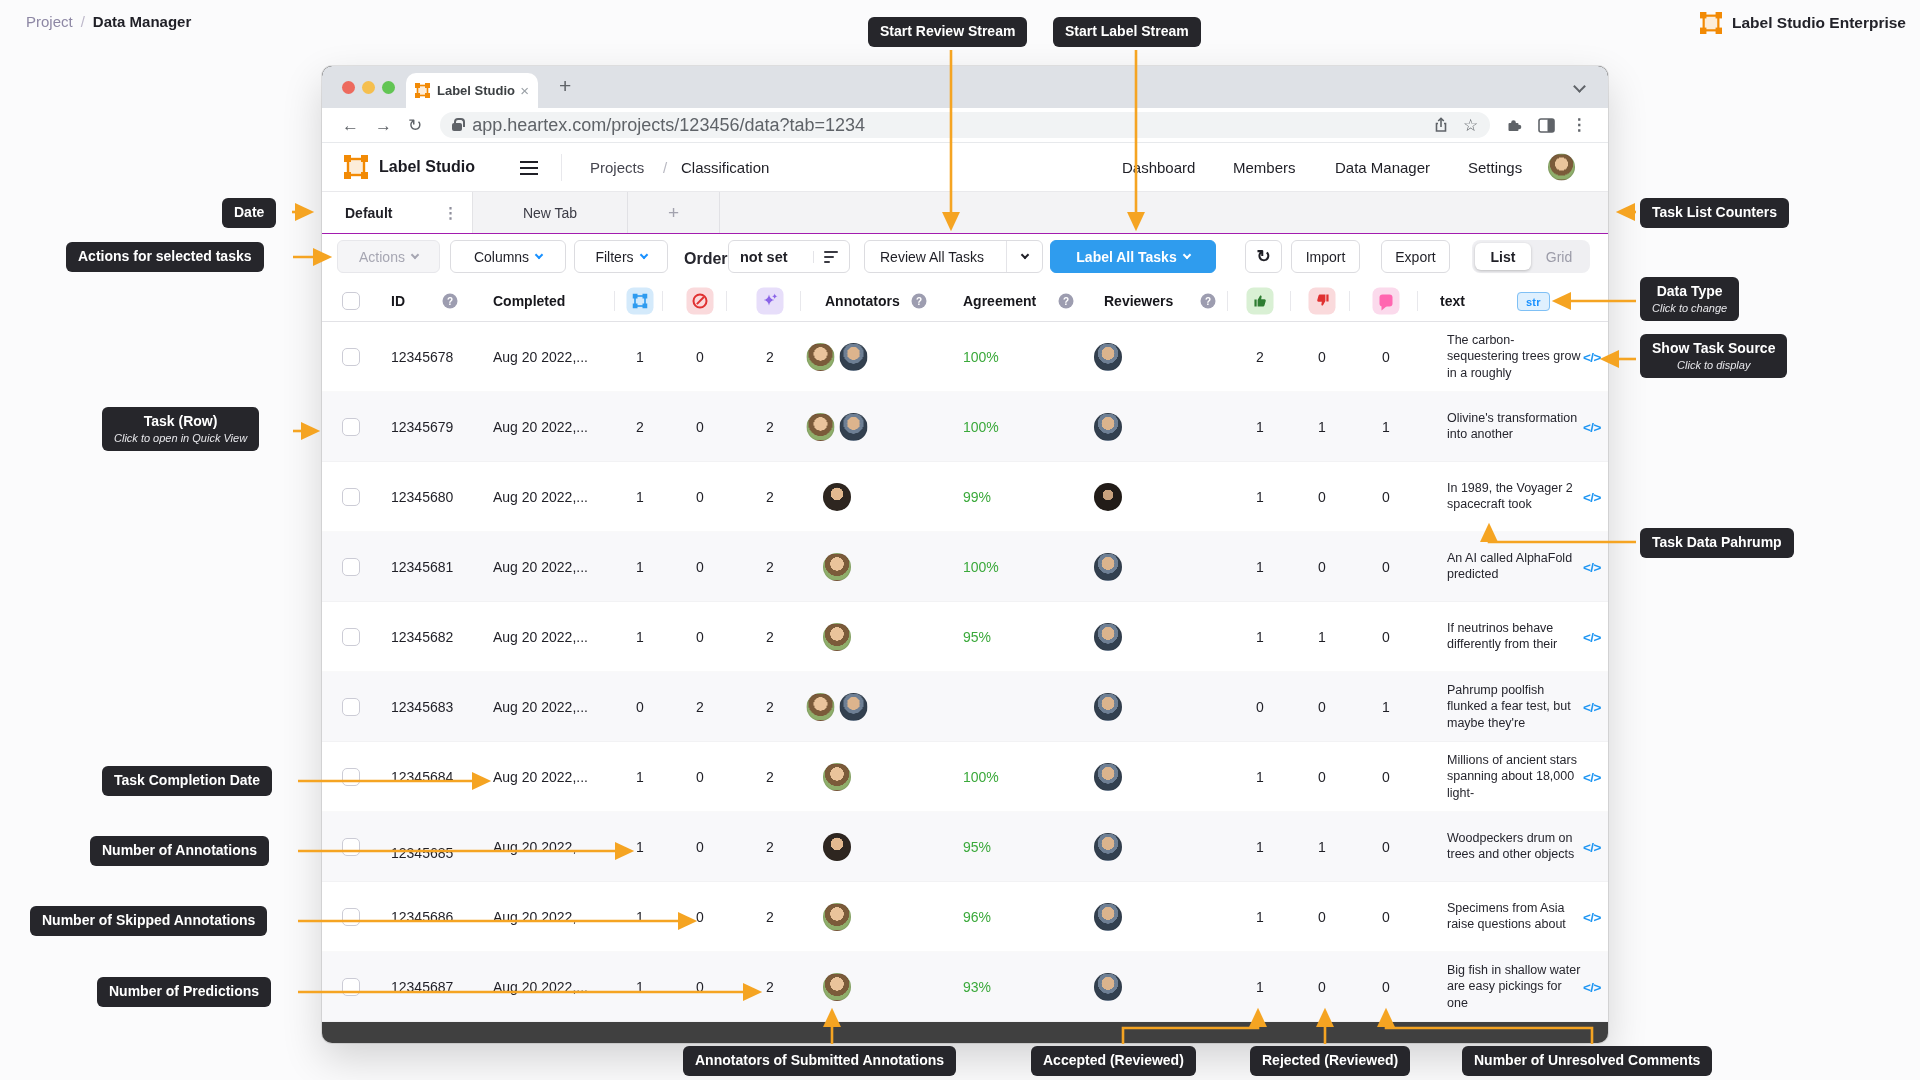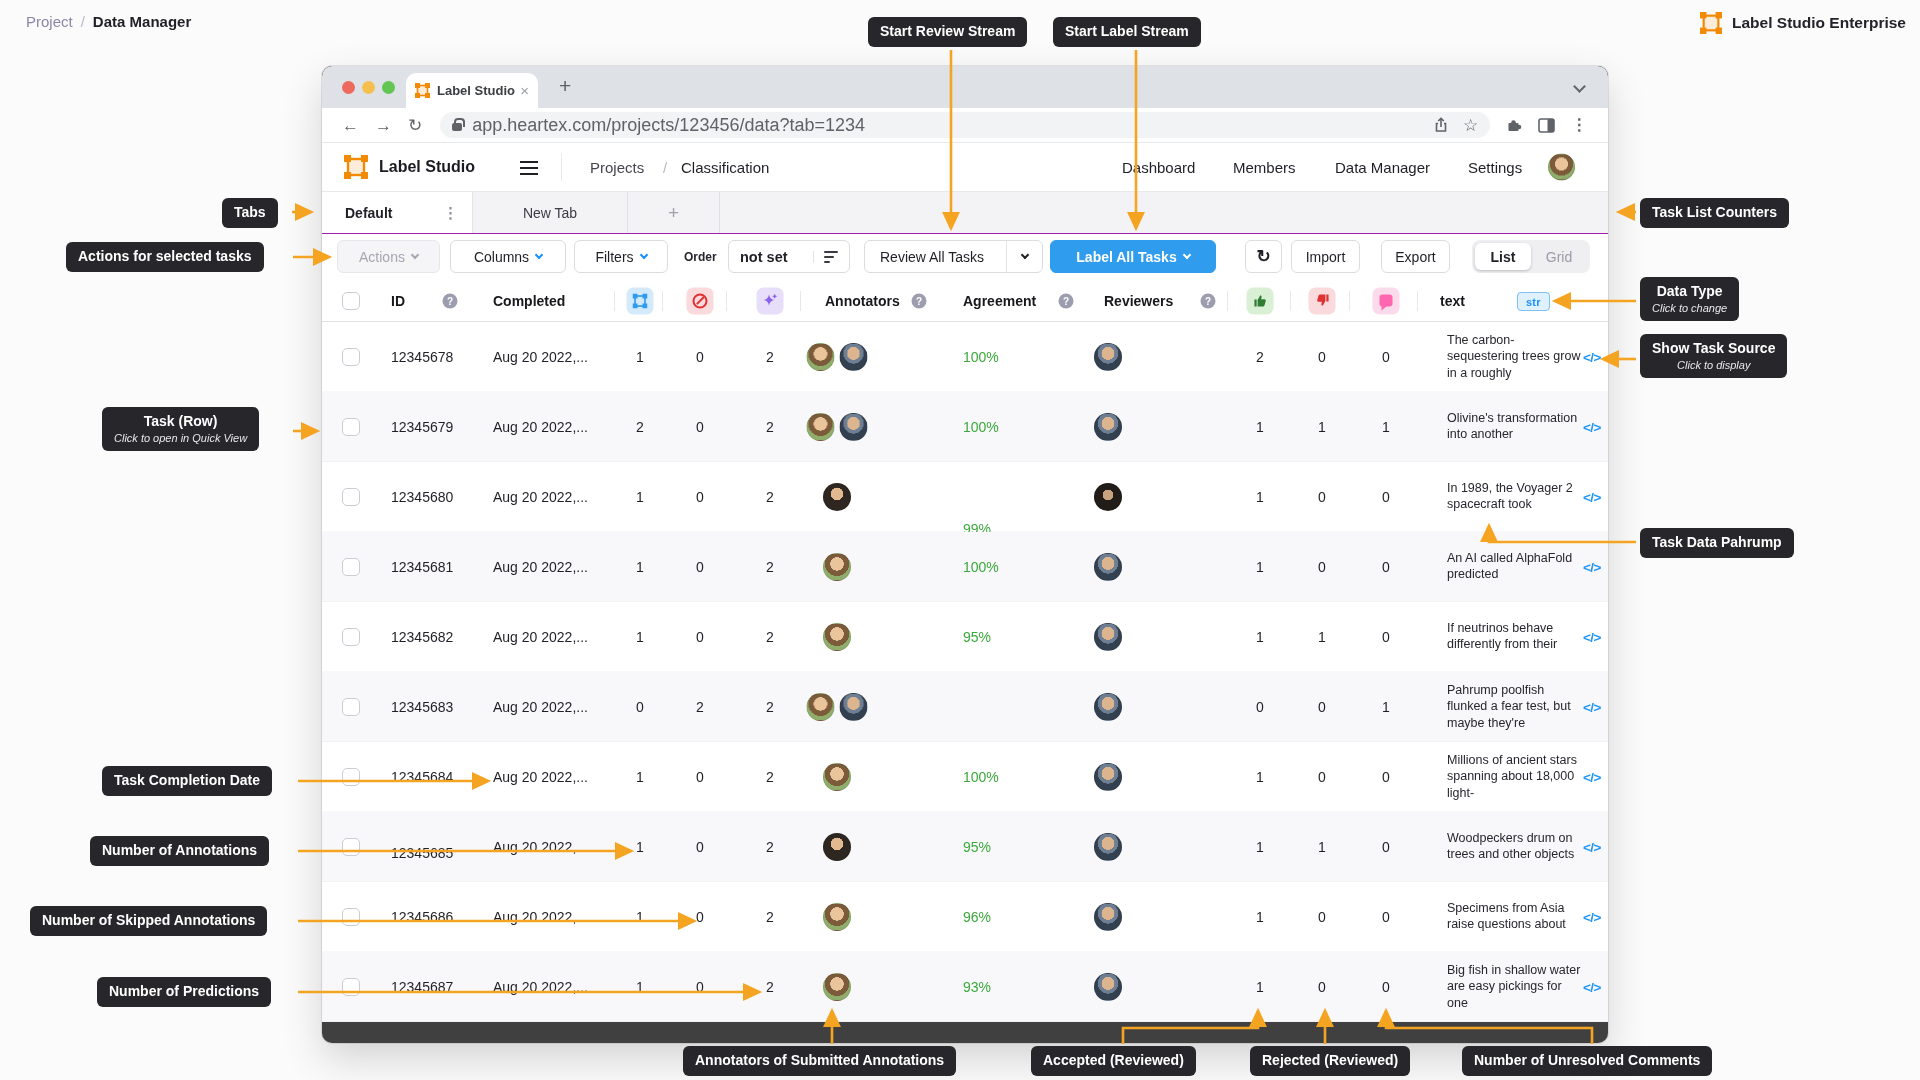--- a/index.html
+++ b/index.html
@@ -58,21 +58,21 @@
 
   
   .tb2{position:absolute;top:168px;height:46px;left:0;right:0;background:#fff}
   .btn{position:absolute;top:6px;height:33px;border:1px solid #DCDCE0;background:#fff;border-radius:6px;
        display:flex;align-items:center;justify-content:center;font-size:14px;color:#1F1F26;font-weight:500;gap:7px}
   .chev{display:inline-block;width:6px;height:6px;border-right:2px solid currentColor;border-bottom:2px solid currentColor;transform:rotate(45deg);margin-top:-3px}
   .chev-blue{color:#1890FF}
   #b-actions{left:15px;width:103px;background:#F5F5F7;border-color:#E7E7EB;color:#A6A6B2}
   #b-columns{left:128px;width:116px}
   #b-filters{left:252px;width:94px}
-  .ordlbl{position:absolute;left:362px;top:16px;font-size:12px;font-weight:700;color:#26262E}
+  .ordlbl{position:absolute;left:362px;top:16px;font-size:16px;font-weight:700;color:#26262E}
   #b-notset{left:406px;width:122px;justify-content:space-between;padding:0 11px;font-weight:700;font-size:14.5px}
   .sortico{display:flex;flex-direction:column;gap:3px;border-left:1px solid #E4E4E8;padding-left:10px}
   .sortico i{display:block;height:2px;background:#3A3A42;border-radius:1px}
   #b-review{left:542px;width:179px;padding:0}
   #b-review .rt{flex:1;text-align:center}
   #b-review .rc{width:36px;align-self:stretch;border-left:1px solid #E4E4E8;display:flex;align-items:center;justify-content:center}
   #b-label{left:728px;width:166px;background:var(--blue,#2F9CEE);border-color:var(--blue,#2F9CEE);color:#fff;font-weight:700}
   #b-refresh{left:923px;width:37px;font-size:17px;font-weight:700}
   #b-import{left:969px;width:69px}
   #b-export{left:1059px;width:69px}
@@ -396,21 +396,21 @@
       <div class="trow">
         <span class="cbox" style="left: 20px;"></span>
         <span class="cell c-id" style="left: 69px;">12345680</span>
         <span class="cell c-date" style="left: 171px;">Aug 20 2022,...</span>
         <span class="cell c-num ctr" style="left: 318px;">1</span>
         <span class="cell c-num ctr" style="left: 378px;">0</span>
         <span class="cell c-num ctr" style="left: 448px;">2</span>
         <span class="cell ctr avgrp" style="left: 515px;">
           <span class="av av-f2"></span>
         </span>
-        <span class="cell c-agree" style="left: 641px; margin-top: 32px;">99%</span>
+        <span class="cell c-agree" style="left: 641px;">99%</span>
         <span class="cell ctr avgrp" style="left: 786px;">
           <span class="av av-f3"></span>
         </span>
         <span class="cell c-num ctr" style="left: 938px;">1</span>
         <span class="cell c-num ctr" style="left: 1000px;">0</span>
         <span class="cell c-num ctr" style="left: 1064px;">0</span>
         <span class="cell c-text" style="left: 1125px;">In 1989, the Voyager 2 spacecraft took</span>
         <span class="cell c-src ctr" style="left: 1270px;">&lt;/&gt;</span>
       </div>
       <div class="trow alt">
@@ -579,21 +579,21 @@
     <path d="M1636 542 H1489 V528"></path>
     <path d="M832 1044 V1013"></path>
     <path d="M1123 1044 V1028 H1258 V1013"></path>
     <path d="M1325 1044 V1013"></path>
     <path d="M1592 1044 V1028 H1386 V1013"></path>
   </g>
 </svg>
 
 <div class="callout" style="left:868px;top:17px">Start Review Stream</div>
 <div class="callout" style="left:1053px;top:17px">Start Label Stream</div>
-<div class="callout" style="left:222px;top:198px">Tabs</div>
+<div class="callout" style="left:222px;top:198px">Date</div>
 <div class="callout" style="left:66px;top:242px">Actions for selected tasks</div>
 <div class="callout" style="left:102px;top:407px">
   <span>Task (Row)</span>
   <span class="sub">Click to open in Quick View</span>
 </div>
 <div class="callout" style="left:102px;top:766px">Task Completion Date</div>
 <div class="callout" style="left:90px;top:836px">Number of Annotations</div>
 <div class="callout" style="left:30px;top:906px">Number of Skipped Annotations</div>
 <div class="callout" style="left:97px;top:977px">Number of Predictions</div>
 <div class="callout" style="left:1640px;top:198px">Task List Counters</div>

